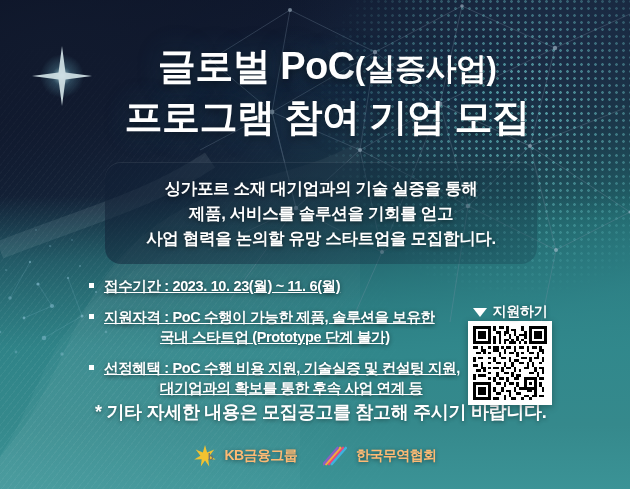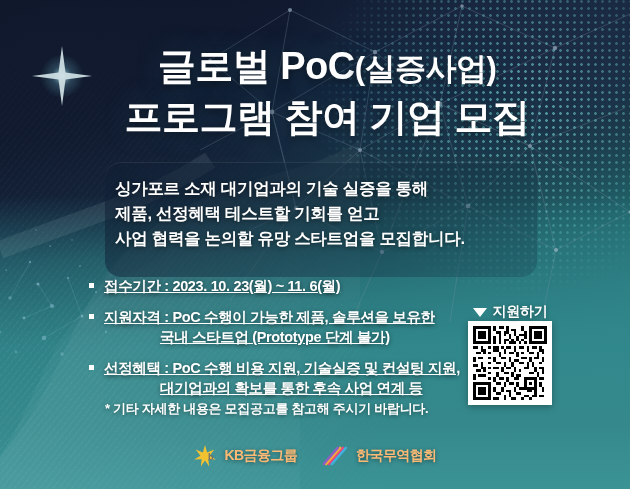--- a/index.html
+++ b/index.html
@@ -107,28 +107,29 @@
     white-space: nowrap;
   }
   .title-line .paren { font-size: 31px; }
 
   
   .subtitle-panel {
     position: absolute;
     left: 105px;
     top: 162px;
     width: 432px;
-    padding: 14px 10px 26px;
+    padding: 14px 10px 13px;
     box-sizing: border-box;
     border-radius: 16px;
     background: linear-gradient(135deg,
         rgba(16,30,52,0.56) 0%,
         rgba(18,42,62,0.46) 45%,
         rgba(24,70,84,0.34) 100%);
     box-shadow: inset 0 1px 0 rgba(255,255,255,0.08);
+    text-align: center;
     z-index: 6;
   }
   .subtitle-line {
     display: block;
     color: #ffffff;
     font-size: 16.5px;
     line-height: 25px;
     font-weight: 700;
     letter-spacing: -0.3px;
     text-shadow: 0 1px 5px rgba(0,0,0,.55);
@@ -164,24 +165,24 @@
   }
   .bullet-sub {
     display: block;
     padding-left: 56px;
     white-space: nowrap;
   }
   .bullet-main { white-space: nowrap; }
 
   .footnote {
     position: absolute;
-    left: 105px;
+    left: 95px;
     top: 400px;
     color: #ffffff;
-    font-size: 13px;
+    font-size: 18px;
     font-weight: 700;
     letter-spacing: -0.3px;
     text-shadow: 0 1px 4px rgba(0,0,0,.45);
     z-index: 6;
     white-space: nowrap;
   }
 
   
   .qr-block {
     position: absolute;
@@ -349,21 +350,21 @@
 
   <div class="bg-diagonals"></div>
 
   <div class="title-wrap">
     <span class="title-line"><span>글로벌 PoC</span><span class="paren">(실증사업)</span></span>
     <span class="title-line">프로그램 참여 기업 모집</span>
   </div>
 
   <div class="subtitle-panel">
     <span class="subtitle-line">싱가포르 소재 대기업과의 기술 실증을 통해</span>
-    <span class="subtitle-line">제품, 선정혜택 테스트할 기회를 얻고</span>
+    <span class="subtitle-line">제품, 서비스를 솔루션을 기회를 얻고</span>
     <span class="subtitle-line">사업 협력을 논의할 유망 스타트업을 모집합니다.</span>
   </div>
 
   <div class="bullets">
 
     <div class="bullet-row">
       <span class="bullet-main">접수기간 : 2023. 10. 23(월) ~ 11. 6(월)</span>
     </div>
 
     <div class="bullet-row">

